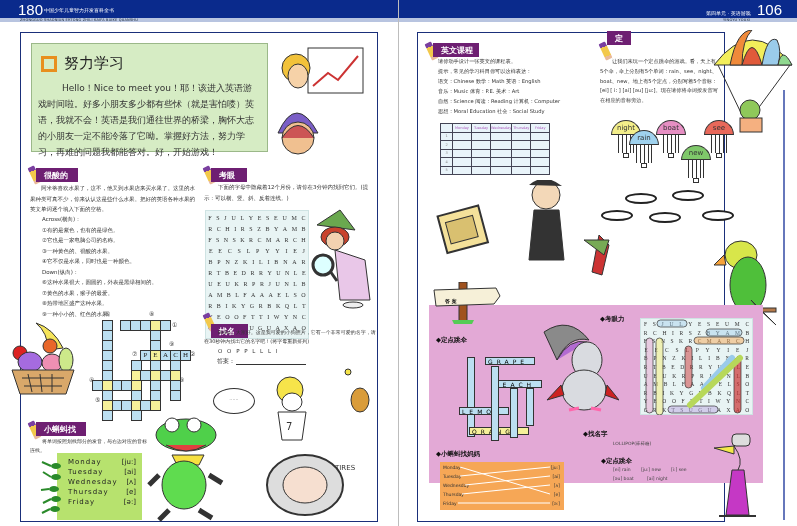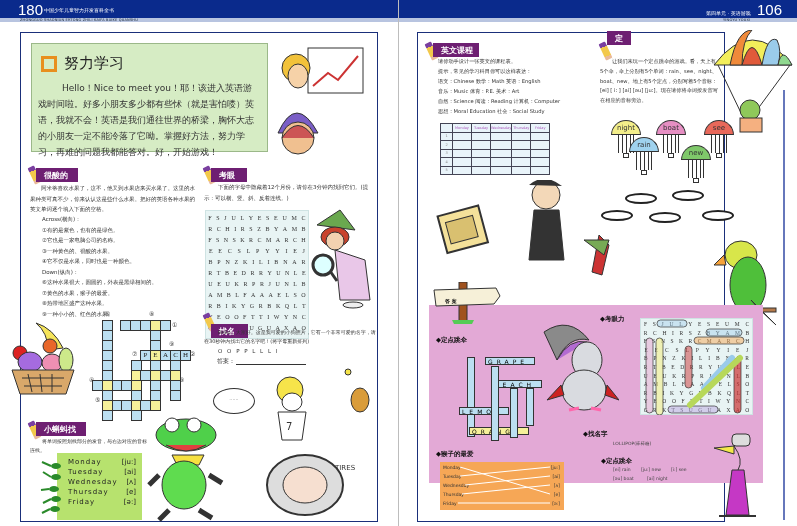--- a/index.html
+++ b/index.html
@@ -494,21 +494,21 @@
   <div class="chute" style="left:257px;top:120px">
     <div class="dome" style="background:#e68fc3">boat</div>
     <div class="lines"></div>
       <div class="bask"></div>
   </div>
   <div class="chute" style="left:305px;top:120px">
     <div class="dome" style="background:#e8685a">see</div>
     <div class="lines"></div>
       <div class="bask"></div>
   </div>
-  <div class="chute" style="left:230px;top:137px">
+  <div class="chute" style="left:230px;top:130px">
     <div class="dome" style="background:#9fd2ee">rain</div>
     <div class="lines"></div>
       <div class="bask"></div>
   </div>
   <div class="chute" style="left:282px;top:145px">
     <div class="dome" style="background:#7fc86a">new</div>
     <div class="lines"></div>
       <div class="bask"></div>
   </div>
   <div class="oval" style="left:226px;top:193px"></div>
@@ -546,21 +546,21 @@
   <span class="pdiamond" style="left:37px;top:336px">◆定点跳伞</span>
   <span class="pdiamond" style="left:201px;top:315px">◆考眼力</span>
   <span class="pdiamond" style="left:184px;top:430px">◆找名字</span>
   <span class="ans" style="left:214px;top:441px">LOLLIPOP(棒棒糖)</span>
   <span class="pdiamond" style="left:202px;top:457px">◆定点跳伞</span>
   <span class="ans" style="left:214px;top:467px">[ei] rain</span>
   <span class="ans" style="left:242px;top:467px">[ju:] new</span>
   <span class="ans" style="left:272px;top:467px">[i:] see</span>
   <span class="ans" style="left:214px;top:476px">[əu] boat</span>
   <span class="ans" style="left:248px;top:476px">[ai] night</span>
-  <span class="pdiamond" style="left:37px;top:450px">◆猴子的最爱</span>
+  <span class="pdiamond" style="left:37px;top:450px">◆小蝌蚪找妈妈</span>
 
   <div>
     <div style="position:absolute;left:68px;top:357px;width:8px;height:80px;background:#bcdff1;border:1px solid #333"></div>
     <div style="position:absolute;left:86px;top:357px;width:50px;height:8px;background:#bcdff1;border:1px solid #333;font-size:6px;letter-spacing:4px;padding-left:2px;line-height:7px">GRAPE</div>
     <div style="position:absolute;left:93px;top:380px;width:50px;height:8px;background:#bcdff1;border:1px solid #333;font-size:6px;letter-spacing:4px;padding-left:2px;line-height:7px">PEACH</div>
     <div style="position:absolute;left:60px;top:407px;width:50px;height:8px;background:#bcdff1;border:1px solid #333;font-size:6px;letter-spacing:4px;padding-left:2px;line-height:7px">LEMON</div>
     <div style="position:absolute;left:70px;top:427px;width:60px;height:8px;background:#f6f09a;border:1px solid #333;font-size:6px;letter-spacing:4px;padding-left:2px;line-height:7px">ORANGE</div>
     <div style="position:absolute;left:92px;top:366px;width:8px;height:75px;background:#bcdff1;border:1px solid #333"></div>
     <div style="position:absolute;left:111px;top:388px;width:8px;height:50px;background:#bcdff1;border:1px solid #333"></div>
     <div style="position:absolute;left:127px;top:388px;width:8px;height:38px;background:#bcdff1;border:1px solid #333"></div>

